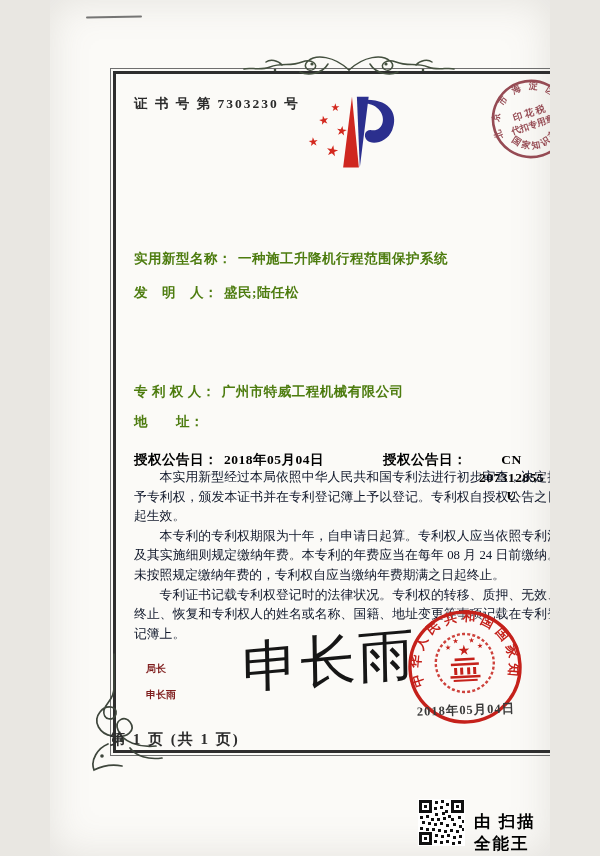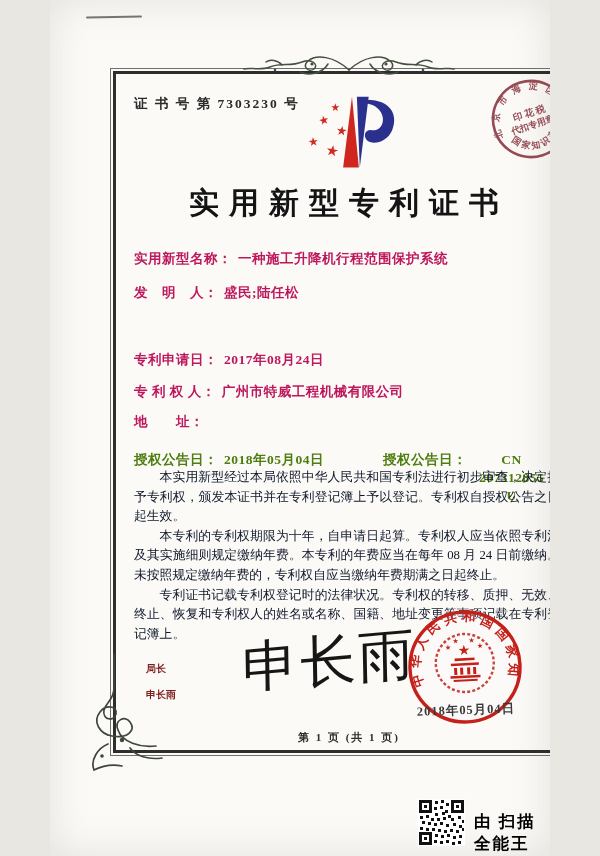--- a/index.html
+++ b/index.html
@@ -19,41 +19,41 @@
            letter-spacing:2px;color:#2b2b2b;}
   
   .logo{position:absolute;left:252px;top:90px;width:98px;height:94px;}
   
   .tax-seal{position:absolute;left:438px;top:76px;width:86px;height:86px;
             transform:rotate(-18deg);opacity:.92;}
   
   .title{position:absolute;left:60px;top:183px;width:478px;text-align:center;
          font-size:30px;font-weight:700;letter-spacing:10px;color:#141414;}
   
-  .frow{position:absolute;left:84px;display:flex;font-size:13.5px;font-weight:600;color:#be185d;}
+  .frow{position:absolute;left:84px;display:flex;font-size:13.5px;font-weight:600;color:#4d7c0f;}
   .flabel{white-space:pre;letter-spacing:.5px;margin-right:6px;}
   .fvalue{letter-spacing:.5px;max-width:366px;line-height:18px;text-align:center;}
-  .grant-pair{position:absolute;display:flex;font-size:13.5px;font-weight:600;color:#4d7c0f;}
+  .grant-pair{position:absolute;display:flex;font-size:13.5px;font-weight:600;color:#000000;}
   
   .paras{position:absolute;left:84px;top:468px;width:426px;font-size:12.8px;
          line-height:19.6px;text-align:justify;color:#0f172a;}
   .paras p{margin:0;text-indent:2em;}
   
   .director{position:absolute;left:96px;top:656px;font-size:10px;font-weight:700;
             color:#7f1d1d;line-height:26px;font-family:"Liberation Sans","DejaVu Sans",sans-serif;}
   .signature{position:absolute;left:192px;top:624px;font-size:56px;color:#161616;
              transform:rotate(-5deg) skewX(-4deg);letter-spacing:2px;}
   
   .gov-seal{position:absolute;left:353px;top:605px;width:124px;height:124px;transform:rotate(-3deg);}
   .seal-date{position:absolute;left:356px;top:702px;width:120px;text-align:center;
              font-size:12.5px;font-weight:700;color:#3a3a3a;letter-spacing:1px;
              transform:rotate(-2deg);}
   
-  .footer{position:absolute;left:60px;top:730px;width:478px;text-align:center;
-          font-size:11px;font-weight:600;letter-spacing:2px;color:#2d2d2d;}
+  .footer{position:absolute;left:60px;top:730px;width:478px;
+          font-size:15px;font-weight:600;letter-spacing:2px;color:#2d2d2d;}
   
   .qr{position:absolute;left:368px;top:799px;width:47px;height:47px;}
   .scan-note{position:absolute;left:424px;top:811px;font-size:16.5px;font-weight:600;
              letter-spacing:2px;color:#000000;}
 </style>
 </head>
 <body>
 
 <div class="page">
 
@@ -115,33 +115,28 @@
     <text font-size="9" fill="#8e3d47" font-weight="bold">
       <textPath href="#taxTop" startOffset="2" lengthAdjust="spacing" textLength="172">北京市海淀区地方税务局</textPath>
     </text>
     <text font-size="9" fill="#8e3d47" font-weight="bold">
       <textPath href="#taxBottom" startOffset="4" lengthAdjust="spacing" textLength="76">国家知识产权局</textPath>
     </text>
     <text x="43" y="40" font-size="9.5" fill="#8e3d47" font-weight="bold" text-anchor="middle">印 花 税</text>
     <text x="43" y="52" font-size="9" fill="#8e3d47" font-weight="bold" text-anchor="middle">代扣专用章</text>
   </svg>
 
-  <div class="title">实用新型专利证书</div>
 
   <div class="frow" style="top:250px">
     <span class="flabel">实用新型名称：</span>
     <span class="fvalue">一种施工升降机行程范围保护系统</span>
   </div>
   <div class="frow" style="top:284px">
     <span class="flabel">发　明　人：</span>
     <span class="fvalue">盛民;陆任松</span>
-  </div>
-  <div class="frow" style="top:351px">
-    <span class="flabel">专利申请日：</span>
-    <span class="fvalue">2017年08月24日</span>
   </div>
   <div class="frow" style="top:383px">
     <span class="flabel">专 利 权 人：</span>
     <span class="fvalue">广州市特威工程机械有限公司</span>
   </div>
   <div class="frow" style="top:413px">
     <span class="flabel">地　　址：</span>
   </div>
 
   <div class="grant-pair" style="left:84px;top:451px">

